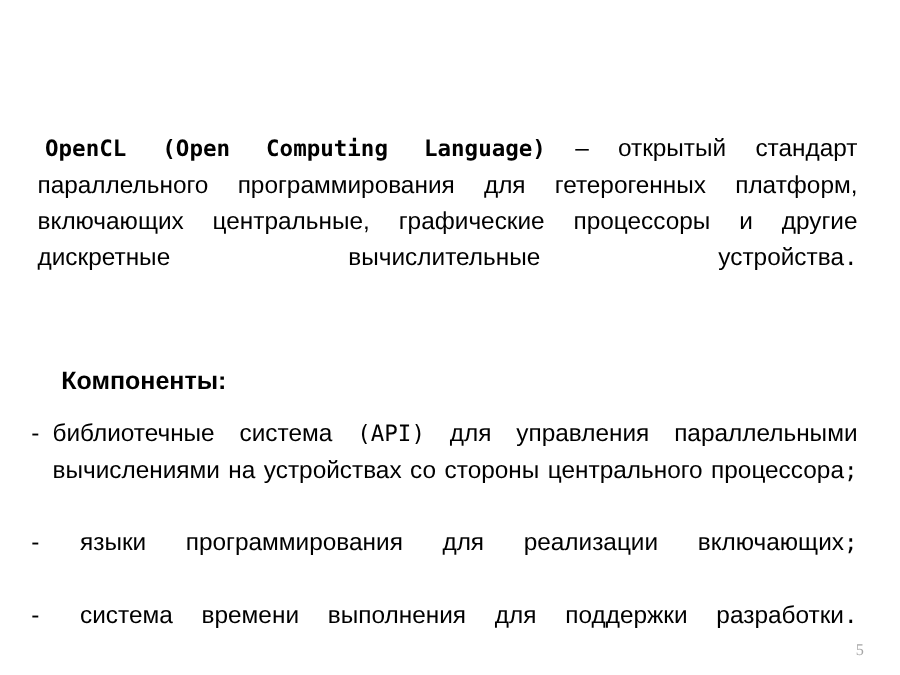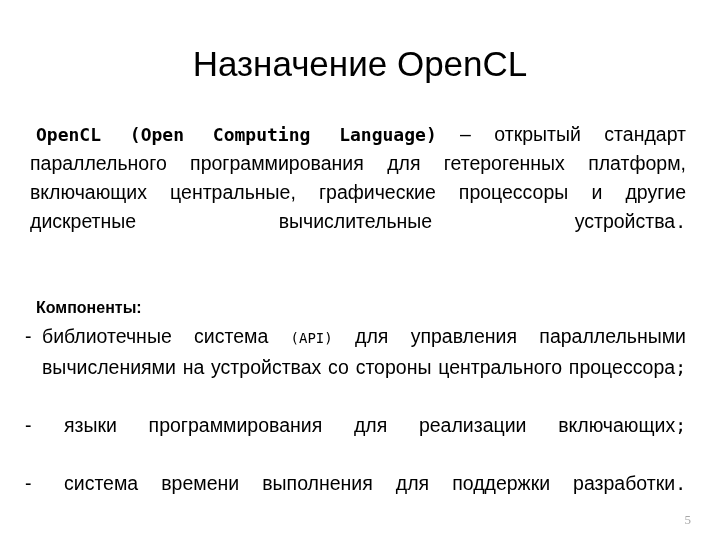--- a/index.html
+++ b/index.html
@@ -32,21 +32,21 @@
     line-height: 40px;
     letter-spacing: 0px;
     color: #000000;
     white-space: nowrap;
   }
 
   
   #body-block {
     position: absolute;
     left: 30px;
-    top: 120px;
+    top: 105px;
     width: 656px;
   }
 
   .para {
     font-family: "Liberation Sans", sans-serif;
     font-size: 19.5px;
     line-height: 29px;
     color: #000000;
     text-align: justify;
     text-justify: inter-word;
@@ -66,41 +66,41 @@
   
   .mono-bold {
     font-family: "DejaVu Sans Mono", "Liberation Mono", monospace;
     font-weight: 700;
     font-size: 18px;
     letter-spacing: 0px;
   }
   .mono {
     font-family: "DejaVu Sans Mono", "Liberation Mono", monospace;
     font-weight: 400;
-    font-size: 14px;
+    font-size: 18px;
   }
   
   .punct {
     font-family: "DejaVu Sans Mono", "Liberation Mono", monospace;
     font-weight: 400;
     font-size: 18px;
   }
 
   #spacer-gap {
     height: 28px;
   }
 
   #components-heading {
     font-family: "Liberation Sans", sans-serif;
     font-weight: 700;
-    font-size: 16px;
+    font-size: 20px;
     line-height: 29px;
     color: #000000;
     text-indent: 6px;
-    margin: 0;
+    margin: 13px;
   }
 
   #components-list {
     list-style: none;
     margin: 0;
     padding: 0;
   }
   .list-item {
     position: relative;
     padding-left: 12px;
@@ -136,21 +136,20 @@
     font-size: 13px;
     line-height: 14px;
     color: #a6a6a6;
   }
 </style>
 </head>
 <body>
 
 <div id="slide">
 
-  <div id="slide-title">Назначение OpenCL</div>
 
   <div id="body-block">
 
     <p class="para" id="intro-para"><span class="mono-bold">OpenCL (Open Computing Language)</span><span> – </span><span>открытый стандарт параллельного программирования для гетерогенных платформ, включающих центральные, графические процессоры и другие дискретные вычислительные устройства</span><span class="punct">.</span></p>
 
     <div id="spacer-gap"></div>
 
     <p id="components-heading">Компоненты:</p>
 
     <ul id="components-list">

